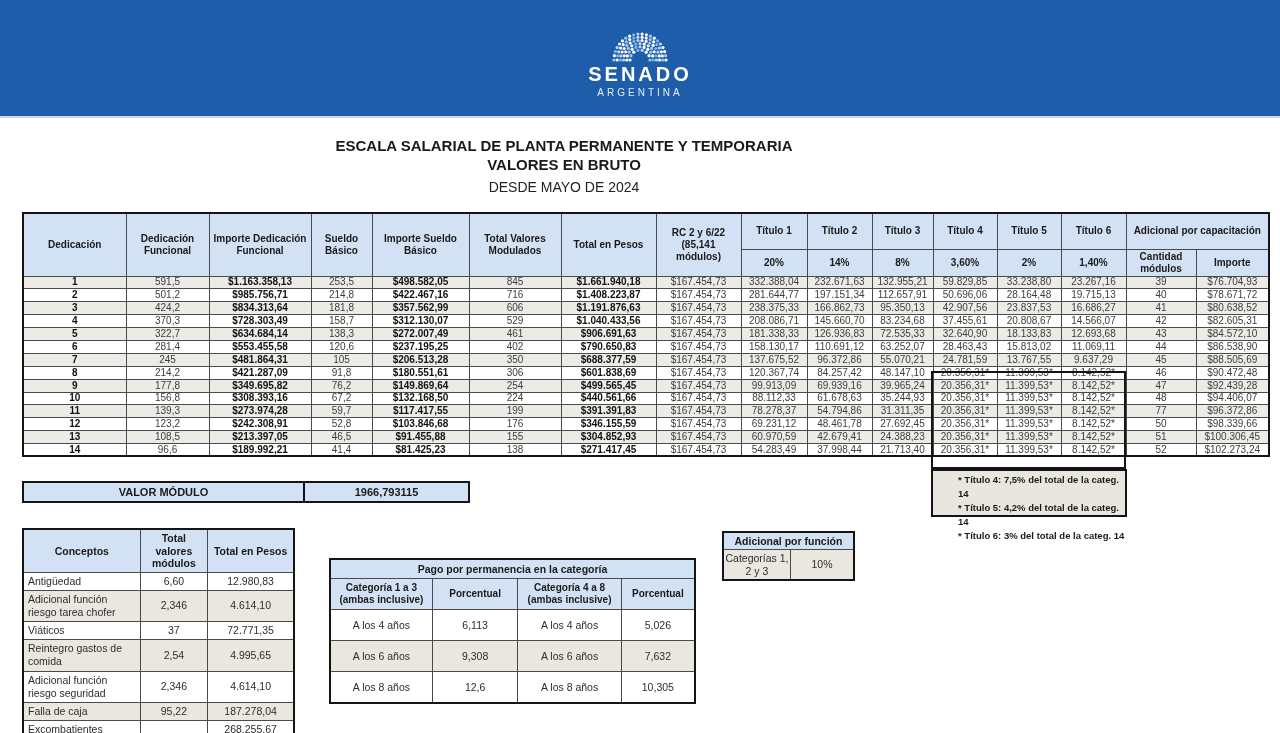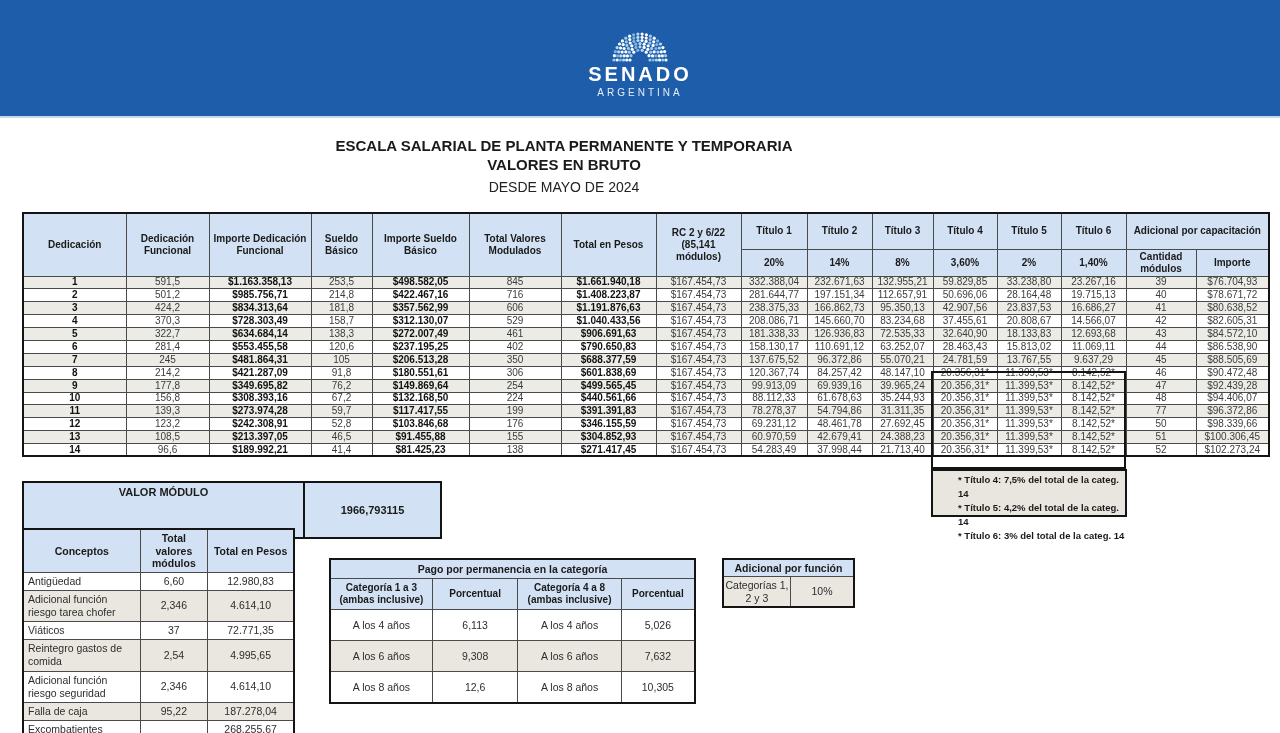--- a/index.html
+++ b/index.html
@@ -44,21 +44,21 @@
 
   
   .asterisk-box{position:absolute;left:931px;top:371px;width:195px;height:98px;
                 border:2px solid var(--border-dark);pointer-events:none;}
 
   
   .valor-modulo{position:absolute;left:22px;top:481px;display:flex;border:2px solid var(--border-dark);
                 font-size:11px;font-weight:bold;}
   .valor-modulo .vm-label{width:281px;background:var(--header-blue);text-align:center;padding:3px 0;
                           border-right:2px solid var(--border-dark);}
-  .valor-modulo .vm-value{width:135px;background:var(--header-blue);text-align:center;padding:21px 0;}
+  .valor-modulo .vm-value{width:163px;background:var(--header-blue);text-align:center;padding:3px 0;}
 
   
   .note-box{position:absolute;left:931px;top:469px;width:196px;height:48px;background:var(--note-bg);
             border:2px solid var(--border-dark);font-size:9.5px;font-weight:bold;line-height:14px;
             padding:2px 0 0 25px;}
 
   
   .conceptos{position:absolute;left:22px;top:528px;width:273px;font-size:10.5px;border:2px solid var(--border-dark);}
   .conceptos th,.conceptos td{border:1px solid var(--border-inner);padding:2px 4px;}
   .conceptos thead th{background:var(--header-blue);font-weight:bold;height:40px;text-align:center;line-height:1.2;}
@@ -71,21 +71,21 @@
   
   .permanencia{position:absolute;left:329px;top:558px;width:367px;font-size:10.5px;border:2px solid var(--border-dark);}
   .permanencia th,.permanencia td{border:1px solid var(--border-inner);text-align:center;}
   .permanencia .p-title{background:var(--header-blue);font-weight:bold;padding:3px 0;font-size:10.5px;}
   .permanencia thead tr:nth-child(2) th{background:var(--header-blue);font-weight:bold;font-size:10px;
                                         line-height:1.2;padding:3px 2px;}
   .permanencia tbody td{padding:9px 2px;color:#2d2d2d;}
   .permanencia tbody tr:nth-child(even){background:var(--beige);}
 
   
-  .funcion{position:absolute;left:722px;top:558px;width:133px;font-size:10.5px;border:2px solid var(--border-dark);}
+  .funcion{position:absolute;left:722px;top:531px;width:133px;font-size:10.5px;border:2px solid var(--border-dark);}
   .funcion th,.funcion td{border:1px solid var(--border-inner);text-align:center;}
   .funcion .f-title{background:var(--header-blue);font-weight:bold;padding:2px 0;}
   .funcion td{background:var(--beige);padding:2px 1px;color:#2d2d2d;line-height:1.2;height:26px;}
 </style>
 </head>
 <body>
 
 <div class="page">
 
   <div class="banner">

